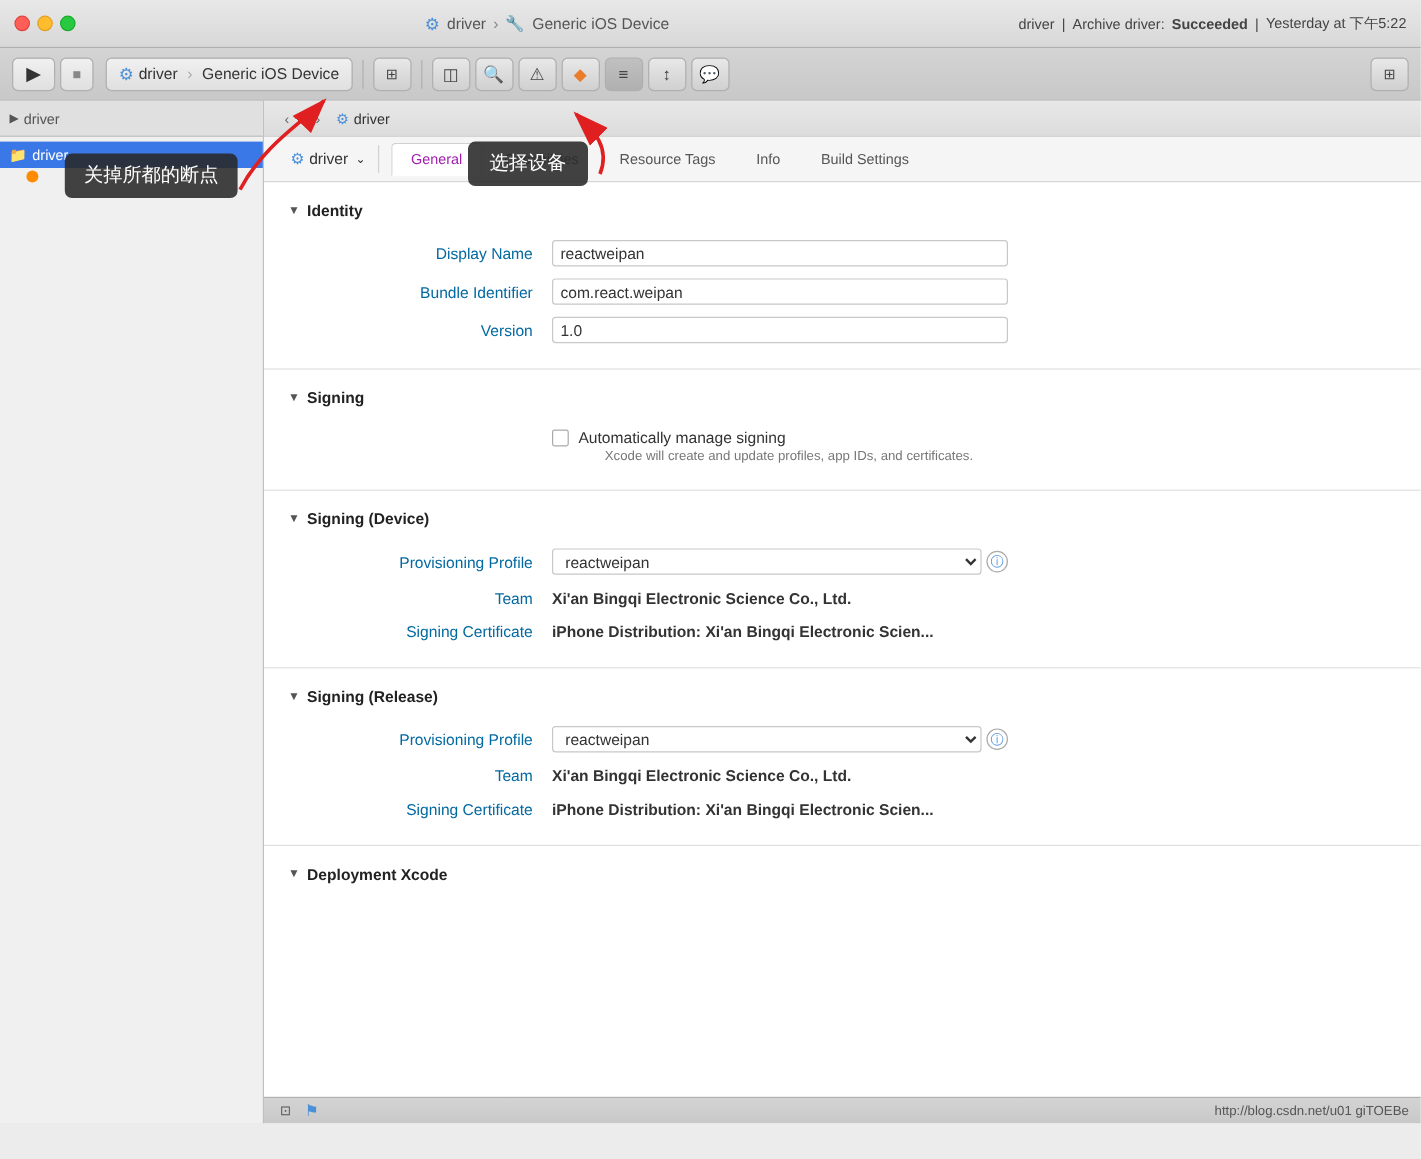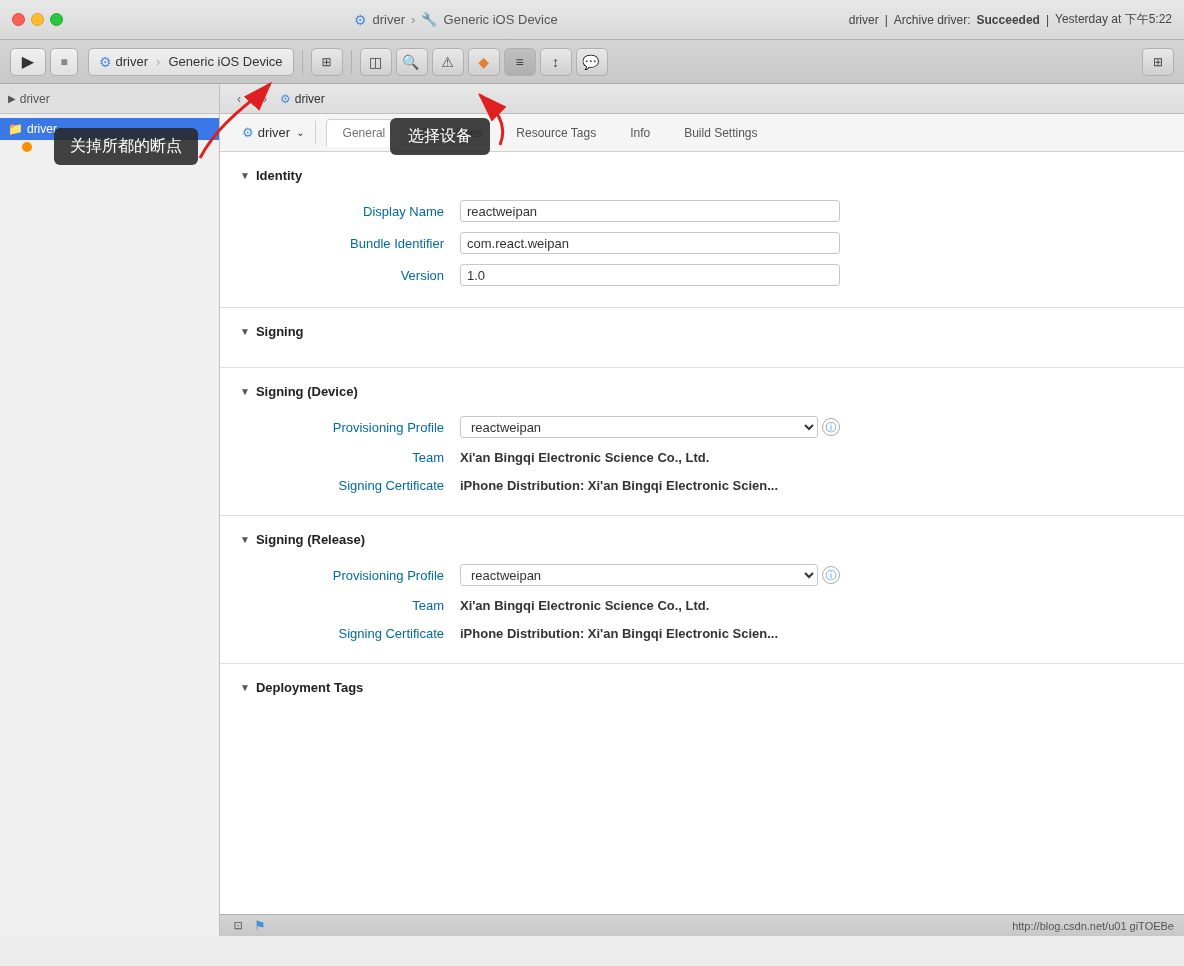--- a/index.html
+++ b/index.html
@@ -241,21 +241,21 @@
       font-size: 12px;
       color: #555;
       cursor: pointer;
       border-radius: 4px 4px 0 0;
       height: 28px;
       display: flex;
       align-items: center;
     }
     .tab.active {
       background: white;
-      color: #737373;
+      color: #a21caf;
       font-weight: 500;
       border: 1px solid #d0d0d0;
       border-bottom: 1px solid white;
       margin-bottom: -1px;
     }
 
     
     .settings-content {
       flex: 1;
       overflow-y: auto;
@@ -609,20 +609,27 @@
         </div>
 
       </div>
 
       <div class="section">
         <div class="section-header">
           <span class="triangle">▼</span>
           <span>Signing</span>
         </div>
 
+        <div class="checkbox-row">
+          <div class="checkbox"></div>
+          <div>
+            <div class="checkbox-label">Automatically manage signing</div>
+            <div class="checkbox-desc">Xcode will create and update profiles, app IDs, and certificates.</div>
+          </div>
+        </div>
       </div>
 
       <div class="section">
         <div class="section-header">
           <span class="triangle">▼</span>
           <span>Signing (Device)</span>
         </div>
 
         <div class="field-row">
           <div class="field-label">Provisioning Profile</div>
@@ -676,21 +683,21 @@
           <div class="field-label">Signing Certificate</div>
           <div class="field-value">
             <span class="field-text">iPhone Distribution: Xi'an Bingqi Electronic Scien...</span>
           </div>
         </div>
       </div>
 
       <div class="section" style="border-bottom:none;">
         <div class="section-header">
           <span class="triangle">▼</span>
-          <span>Deployment Tags</span>
+          <span>Deployment Xcode</span>
         </div>
       </div>
 
     </div>
 
     <div class="statusbar">
       <div class="statusbar-icon">⊡</div>
       <span style="font-size:13px;color:#4a90d9;">⚑</span>
       <span class="statusbar-url">http://blog.csdn.net/u01 giTOEBe</span>
     </div>

